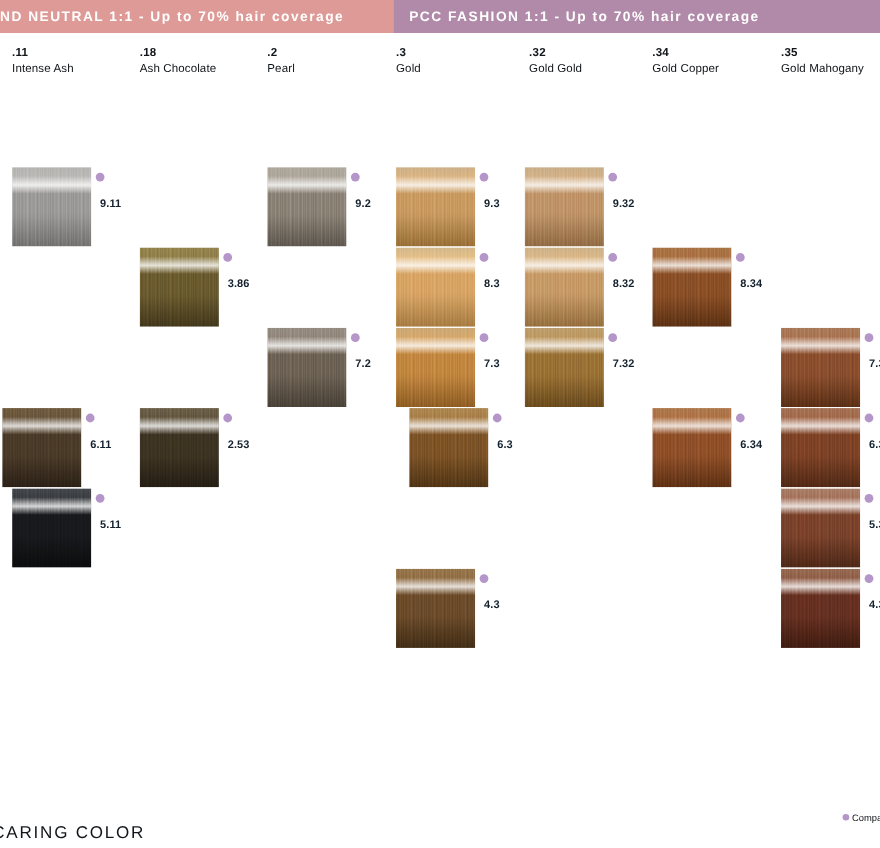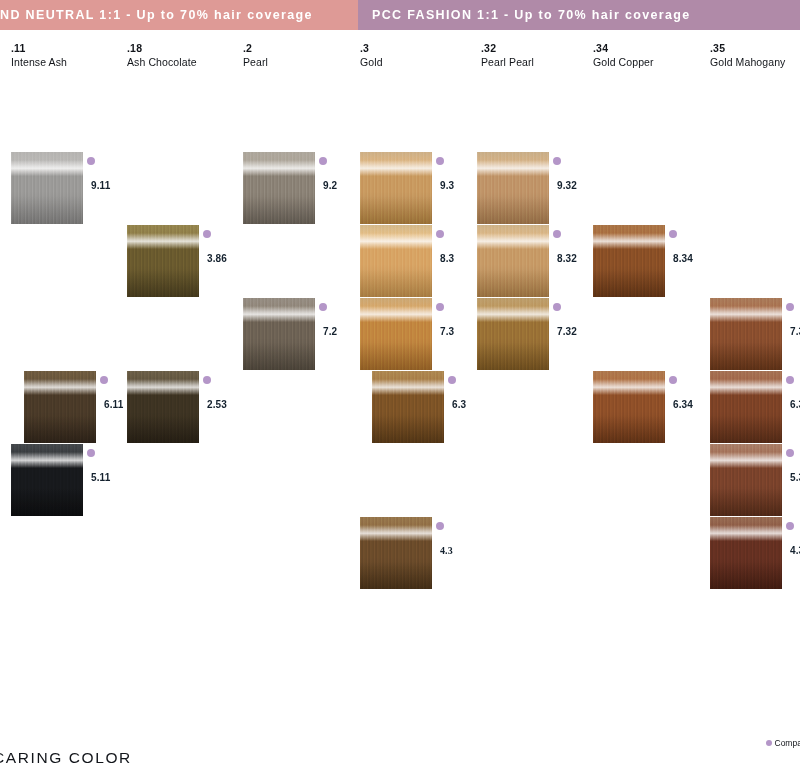--- a/index.html
+++ b/index.html
@@ -125,21 +125,21 @@
     <div class="col-head" style="left: 243px; top: 42px;">
       <div class="col-code">.2</div>
       <div class="col-name">Pearl</div>
     </div>
     <div class="col-head" style="left: 360px; top: 42px;">
       <div class="col-code">.3</div>
       <div class="col-name">Gold</div>
     </div>
     <div class="col-head" style="left: 481px; top: 42px;">
       <div class="col-code">.32</div>
-      <div class="col-name">Pearl Pearl</div>
+      <div class="col-name">Gold Gold</div>
     </div>
     <div class="col-head" style="left: 593px; top: 42px;">
       <div class="col-code">.34</div>
       <div class="col-name">Gold Copper</div>
     </div>
     <div class="col-head" style="left: 710px; top: 42px;">
       <div class="col-code">.35</div>
       <div class="col-name">Gold Mahogany</div>
     </div>
   </div>
@@ -148,21 +148,21 @@
     <div class="cell" style="left: 11px; top: 152px;">
       <div class="swatch">
         <div class="base" style="background:linear-gradient(to bottom,#cfcdca 0%,#9b9a98 34%,#9b9a98 62%,#858483 100%)"></div>
         <div class="band"></div>
         <div class="strands"></div>
         <div class="shade"></div>
       </div>
       <div class="dot"></div>
       <div class="cell-label">9.11</div>
     </div>
-    <div class="cell" style="left: 24px; top: 371px; padding-left: 36px;">
+    <div class="cell" style="left: 2px; top: 371px; padding-left: 36px;">
       <div class="swatch">
         <div class="base" style="background:linear-gradient(to bottom,#7e6848 0%,#4a3a28 34%,#4a3a28 62%,#32261a 100%)"></div>
         <div class="band"></div>
         <div class="strands"></div>
         <div class="shade"></div>
       </div>
       <div class="dot"></div>
       <div class="cell-label">6.11</div>
     </div>
     <div class="cell" style="left: 11px; top: 444px;">
@@ -248,21 +248,21 @@
     <div class="cell" style="left: 372px; top: 371px;">
       <div class="swatch">
         <div class="base" style="background:linear-gradient(to bottom,#c59a5c 0%,#7d5326 34%,#7d5326 62%,#5e3d18 100%)"></div>
         <div class="band"></div>
         <div class="strands"></div>
         <div class="shade"></div>
       </div>
       <div class="dot"></div>
       <div class="cell-label">6.3</div>
     </div>
-    <div class="cell" style="left: 360px; top: 517px; font-family: Liberation Serif, serif;">
+    <div class="cell" style="left: 360px; top: 517px;">
       <div class="swatch">
         <div class="base" style="background:linear-gradient(to bottom,#ab8656 0%,#6b4b2a 34%,#6b4b2a 62%,#4c3419 100%)"></div>
         <div class="band"></div>
         <div class="strands"></div>
         <div class="shade"></div>
       </div>
       <div class="dot"></div>
       <div class="cell-label">4.3</div>
     </div>
     <div class="cell" style="left: 477px; top: 152px;">

